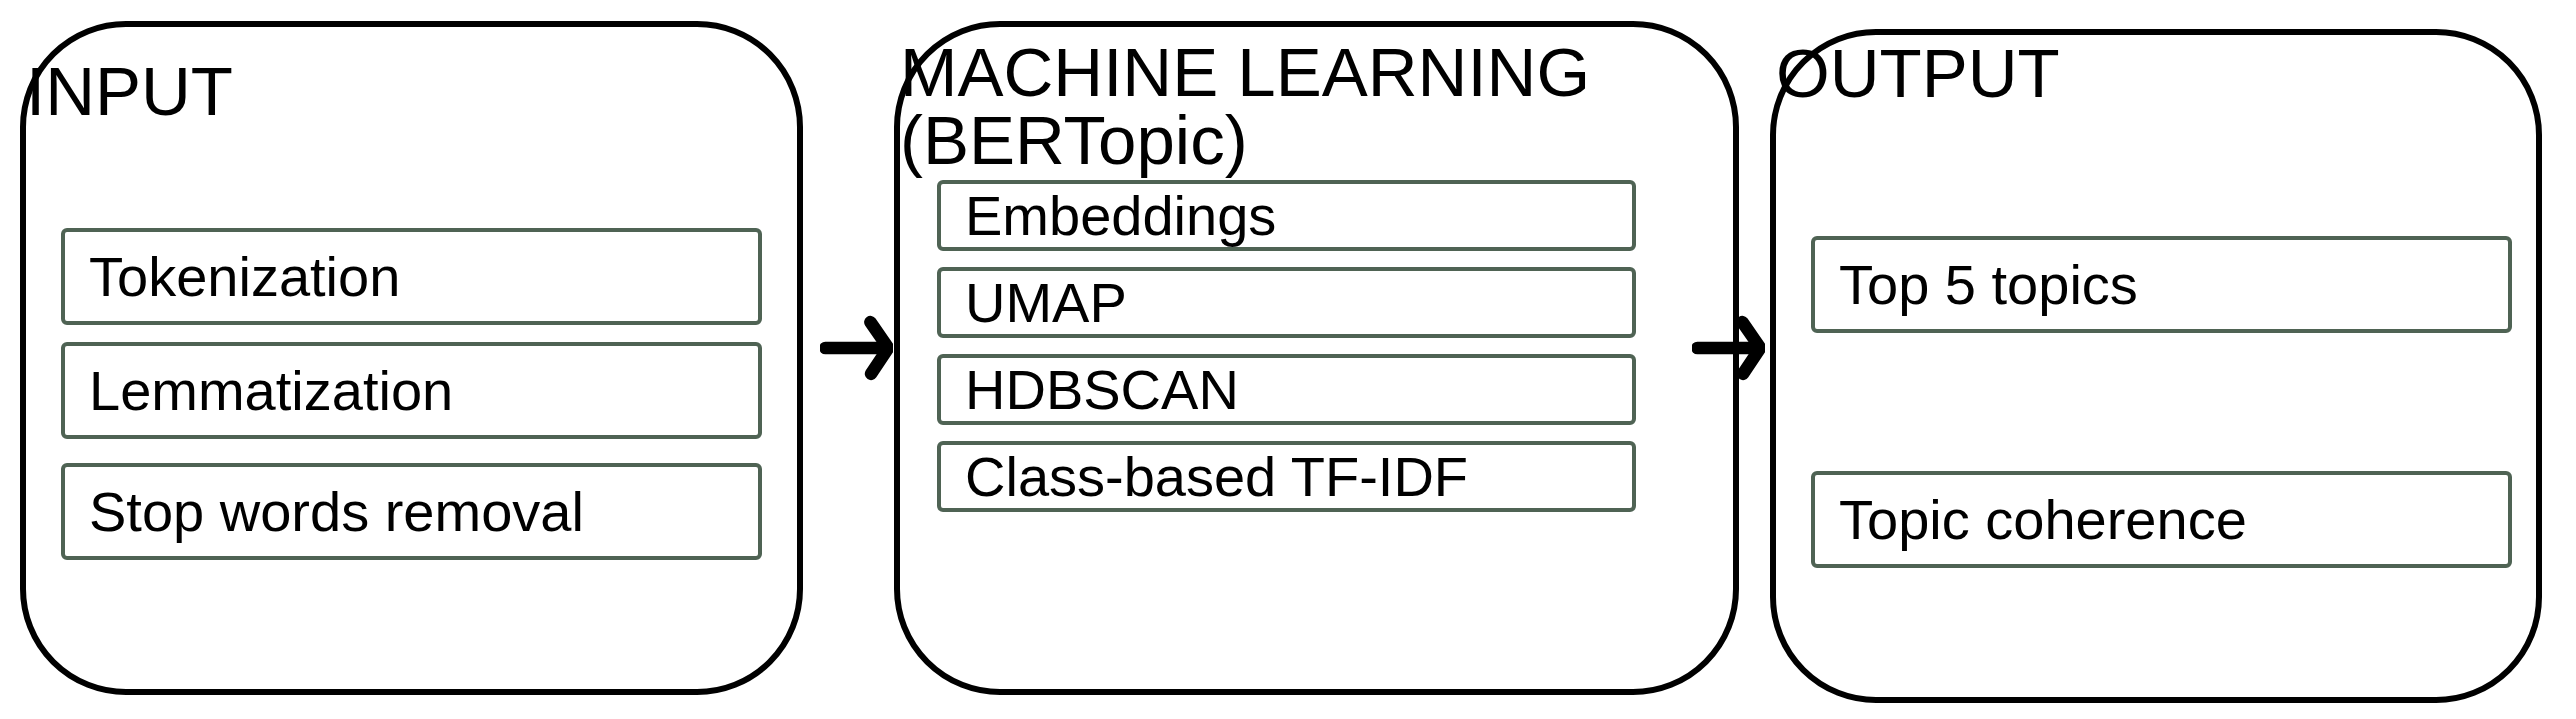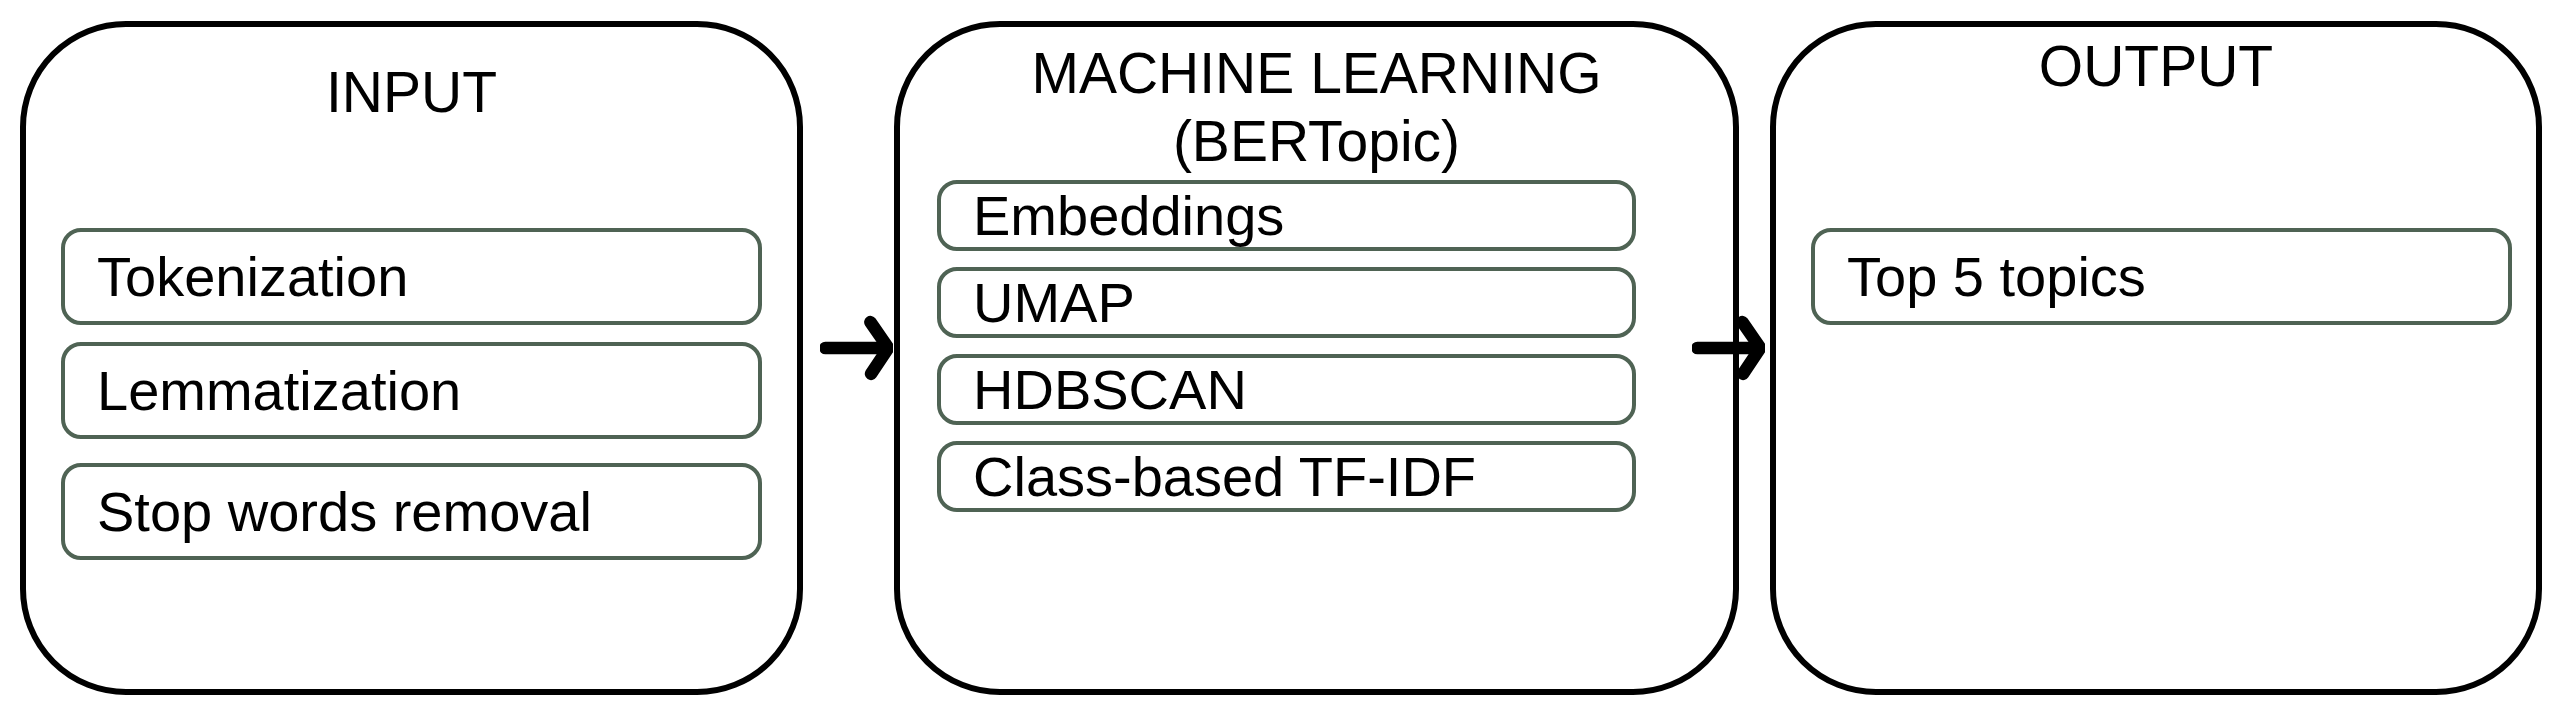--- a/index.html
+++ b/index.html
@@ -7,32 +7,32 @@
     width:2576px;height:720px;position:relative;overflow:hidden;
     font-family:"Liberation Sans","DejaVu Sans",sans-serif;color:#000;
   }
   .canvas{position:absolute;inset:0;}
   .panel{
     position:absolute;top:21px;height:674px;box-sizing:border-box;
     background:#ffffff;border:6px solid #000000;border-radius:106px;
   }
   .panel-1{left:20px;width:783px;}
   .panel-2{left:894px;width:845px;}
-  .panel-3{left:1770px;width:772px;}
+  .panel-3{left:1770px;width:772px;margin-top:8px;}
   .title{
-    position:absolute;left:0;width:100%;text-align:center;
-    font-size:57px;line-height:68px;white-space:pre-line;
+    position:absolute;left:0;width:100%;text-align:left;
+    font-size:69px;line-height:68px;white-space:pre-line;
   }
   .panel-1 .title{top:31px;}
   .panel-2 .title{top:12px;}
   .panel-3 .title{top:5.3px;}
   .ibox{
     position:absolute;box-sizing:border-box;background:#ffffff;
-    border:4.6px solid #4f6354;border-radius:20px;
-    display:flex;align-items:center;padding-left:32px;
+    border:4.6px solid #4f6354;border-radius:6px;
+    display:flex;align-items:center;padding-left:24px;
     font-size:56px;line-height:1;white-space:nowrap;
   }
   .panel-1 .ibox,.panel-3 .ibox{left:35px;width:701px;height:97px;}
   .panel-1 .r1,.panel-3 .r1{top:201px;}
   .panel-1 .r2,.panel-3 .r2{top:315px;}
   .panel-1 .r3,.panel-3 .r3{top:436px;}
   .panel-2 .ibox{left:37px;width:699px;height:71px;}
   .panel-2 .r1{top:153px;}
   .panel-2 .r2{top:240px;}
   .panel-2 .r3{top:327px;}
@@ -67,16 +67,17 @@
   </section>
 
   <svg class="arrow arrow-2" viewBox="0 0 110 160" xmlns="http://www.w3.org/2000/svg" aria-hidden="true">
     <line x1="8" y1="80" x2="98" y2="80" stroke="#000" stroke-width="19" stroke-linecap="round"></line>
     <polyline points="76,41 103,80 77,119" fill="none" stroke="#000" stroke-width="19" stroke-linecap="round" stroke-linejoin="round"></polyline>
   </svg>
 
   <section class="panel panel-3">
     <div class="title">OUTPUT</div>
     <div class="ibox r1">Top 5 topics</div>
+    <div class="ibox r3">Topic coherence</div>
   </section>
 
 </div>
 
 
 </body></html>

